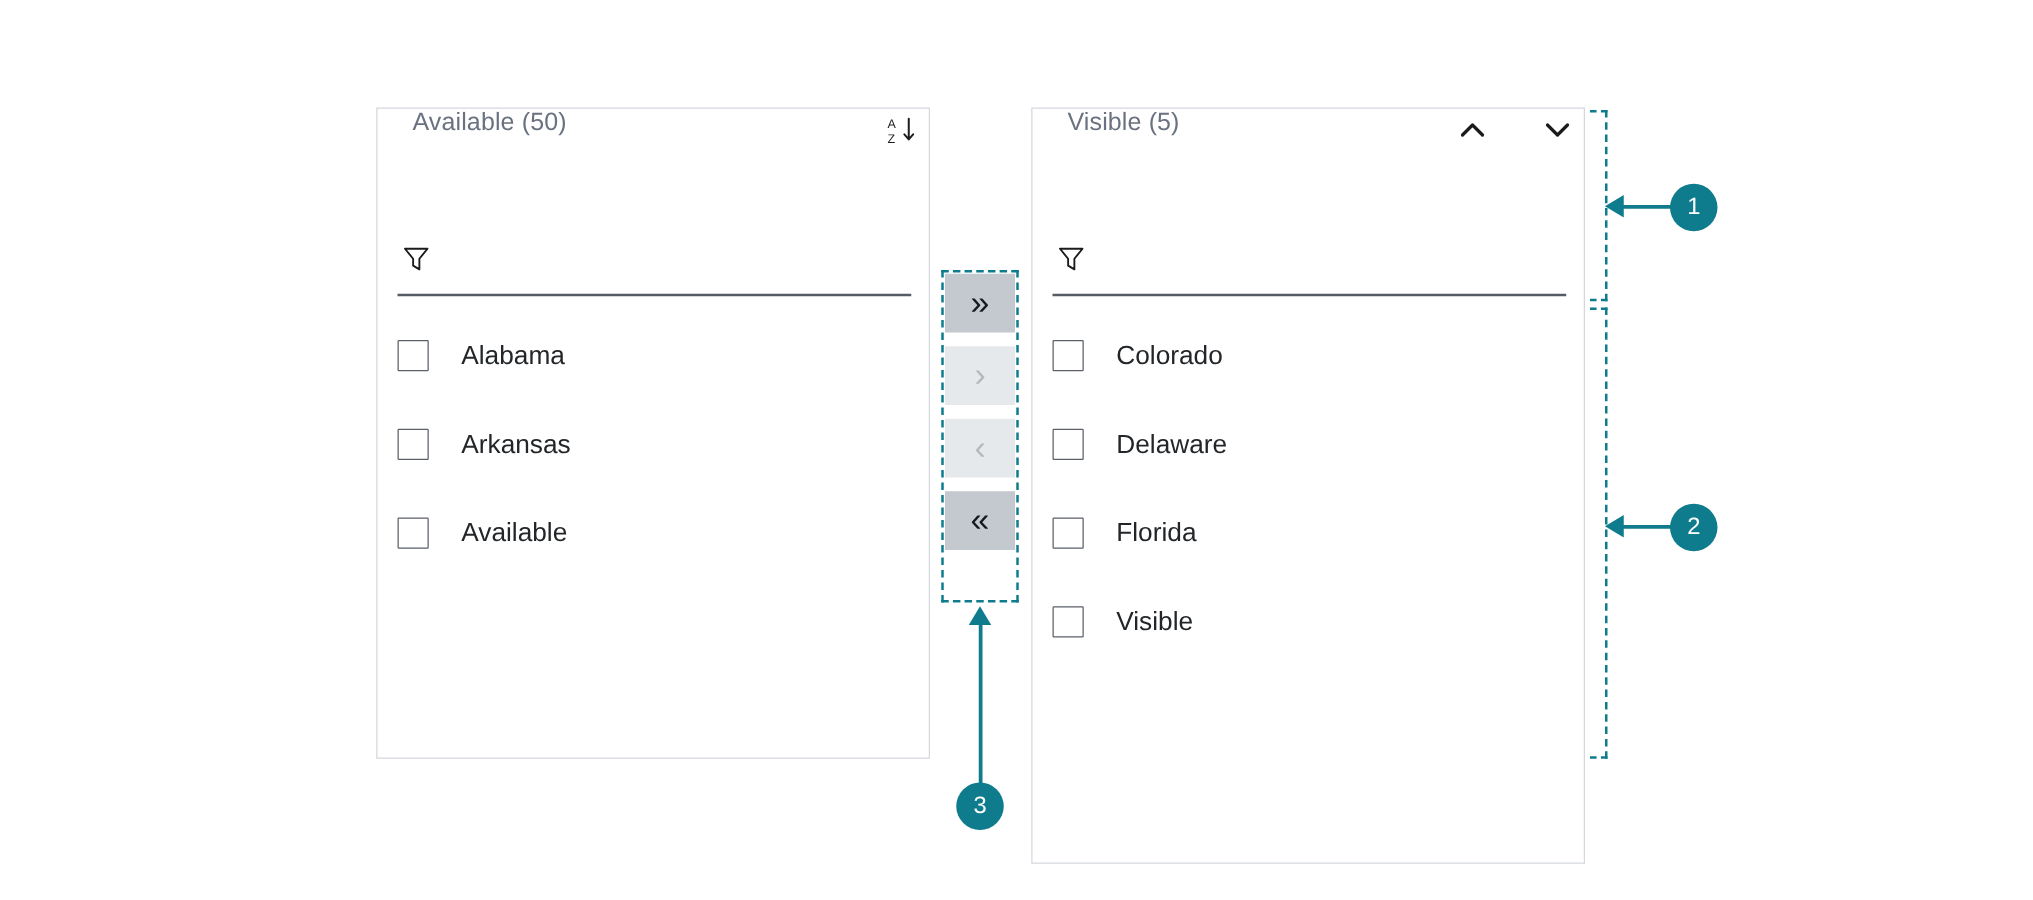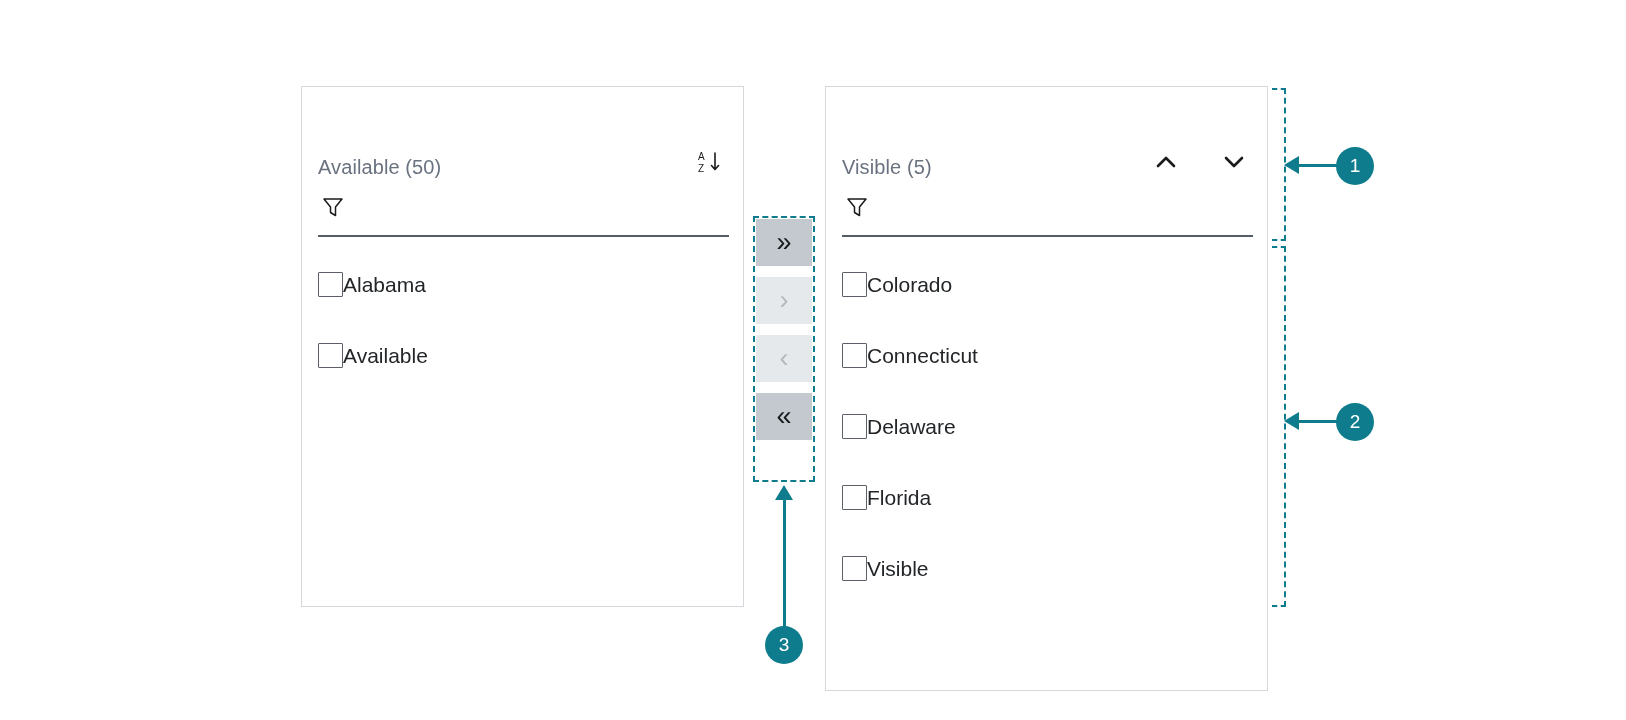--- a/index.html
+++ b/index.html
@@ -20,25 +20,25 @@
   .panel {
     position: absolute;
     background: #ffffff;
     border: 1px solid #d4d8dd;
   }
   #panel-available { left: 301px; top: 86px; width: 443px; height: 521px; }
   #panel-visible   { left: 825px; top: 86px; width: 443px; height: 605px; }
 
   .panel-header {
     position: absolute;
-    left: 0; top: 0;
+    left: 12px; top: 0;
     width: 100%;
     height: 92px;
     display: flex;
-    align-items: flex-end;
+    align-items: flex-start;
     padding: 0 16px 0 16px;
   }
   .panel-title {
     font-size: 20px;
     color: #6a7280;
     letter-spacing: .1px;
     white-space: nowrap;
   }
   .header-actions {
     margin-left: auto;
@@ -90,21 +90,21 @@
     left: 0; top: 152px;
     width: 100%;
     height: 367px;
     padding: 10px 16px 0 16px;
     overflow: hidden;
   }
   .option-row {
     height: 71px;
     display: flex;
     align-items: center;
-    gap: 0;
+    gap: 26px;
     cursor: pointer;
   }
   .cbox {
     width: 25px; height: 25px;
     border: 1.6px solid #5b6068;
     background: #ffffff;
     flex: 0 0 auto;
     border-radius: 1px;
   }
   .option-label {
@@ -207,20 +207,24 @@
           <path d="M4 5 H22 L15.5 13 V21.5 L10.5 18.5 V13 Z" stroke="#1b1b1b" stroke-width="1.5" fill="none" stroke-linejoin="round"></path>
         </svg>
       </span>
       <input class="filter-input" type="text" placeholder="" style="">
     </div>
 
     <div class="option-list">
       <div class="option-row">
         <span class="cbox"></span>
         <span class="option-label">Alabama</span>
+      </div>
+      <div class="option-row">
+        <span class="cbox"></span>
+        <span class="option-label">Arkansas</span>
       </div>
       <div class="option-row">
         <span class="cbox"></span>
         <span class="option-label">Available</span>
       </div>
     </div>
   </div>
 
   <div id="transfer-col">
     <button class="xfer-btn xfer-enabled">»</button>
@@ -256,24 +260,20 @@
       <input class="filter-input" type="text" placeholder="" style="">
     </div>
 
     <div class="option-list">
       <div class="option-row">
         <span class="cbox"></span>
         <span class="option-label">Colorado</span>
       </div>
       <div class="option-row">
         <span class="cbox"></span>
-        <span class="option-label">Connecticut</span>
-      </div>
-      <div class="option-row">
-        <span class="cbox"></span>
         <span class="option-label">Delaware</span>
       </div>
       <div class="option-row">
         <span class="cbox"></span>
         <span class="option-label">Florida</span>
       </div>
       <div class="option-row">
         <span class="cbox"></span>
         <span class="option-label">Visible</span>
       </div>

